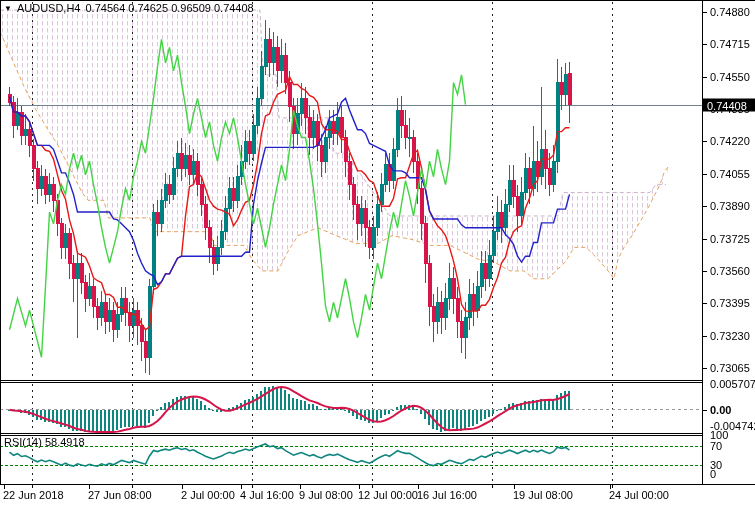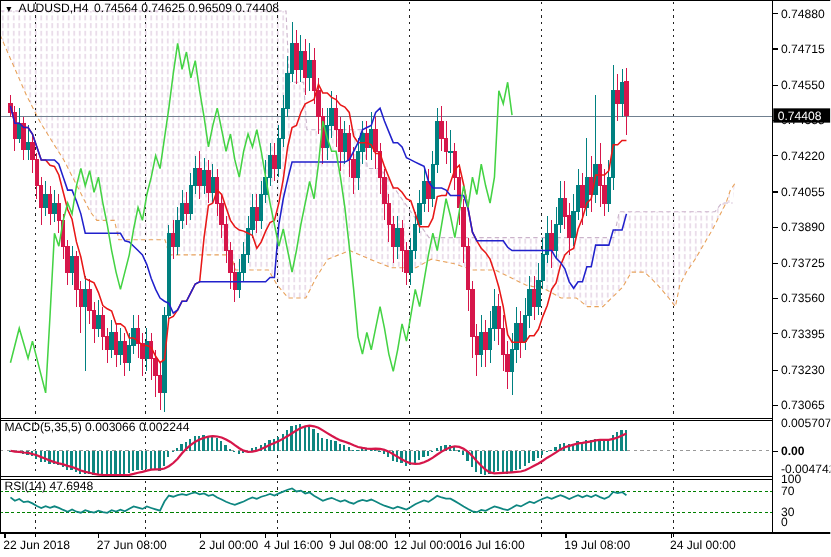--- a/index.html
+++ b/index.html
@@ -563,15 +563,14 @@
         <line x1="492.5" y1="485" x2="492.5" y2="488" stroke="#000" shape-rendering="crispEdges"></line>
         <line x1="612.5" y1="485" x2="612.5" y2="488" stroke="#000" shape-rendering="crispEdges"></line>
       </g>
   </svg>
 
   <div class="overlay title-overlay">
     <span class="dd-arrow">▼</span>
     <span>AUDUSD,H4</span>
     <span>0.74564 0.74625 0.96509 0.74408</span>
   </div>
-  <div class="overlay macd-overlay">MACD(5,35,5) 0.003066 0.002244</div>
-  <div class="overlay rsi-overlay">RSI(14) 47.6948</div>
+  <div class="overlay rsi-overlay">RSI(14) 58.4918</div>
 </div>
 
 </body></html>

